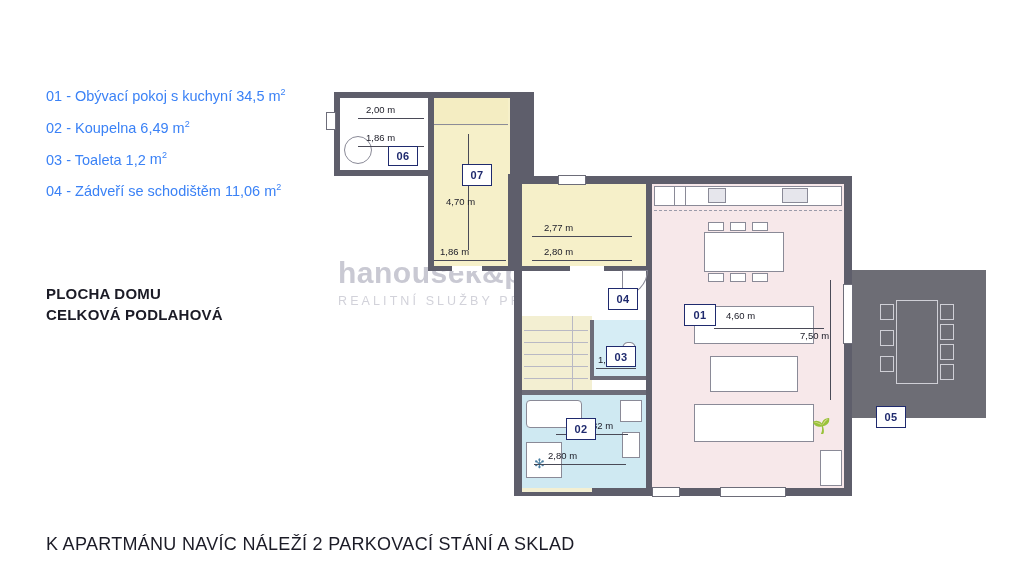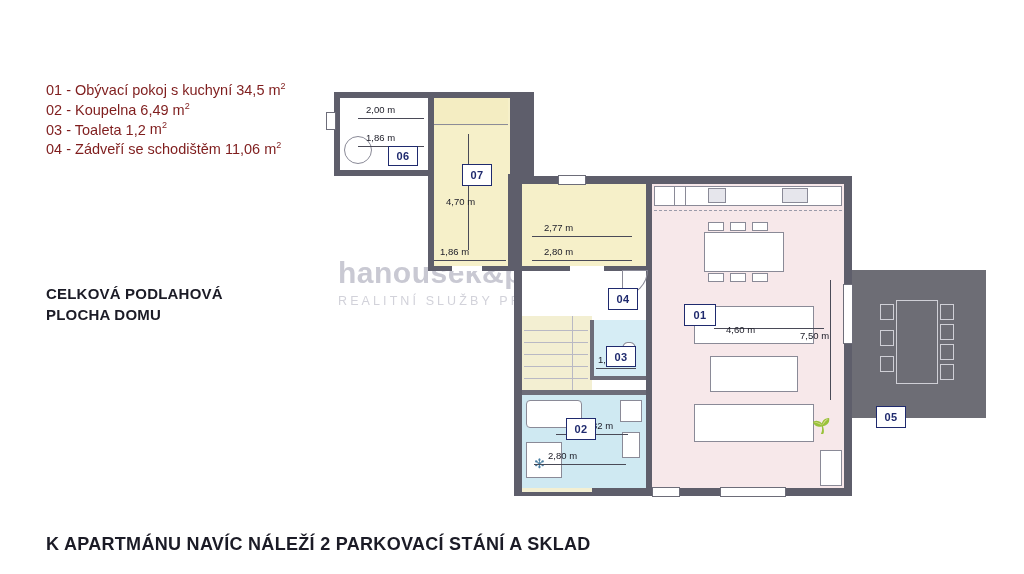--- a/index.html
+++ b/index.html
@@ -11,34 +11,34 @@
   .page{position:absolute;inset:0;}
 
   
   .title{
     position:absolute;left:46px;top:28px;
     font-size:24px;font-weight:bold;letter-spacing:.2px;color:#16161f;
   }
 
   
   .legend{position:absolute;left:46px;top:78px;width:330px;}
-  .legend .row{font-size:14.5px;line-height:16px;color:#7f1d1d;white-space:nowrap;}
+  .legend .row{font-size:14.5px;line-height:28px;color:#3b82f6;white-space:nowrap;}
   .legend .gap-s{height:14px;}
   .legend .gap-m{height:14px;}
   sup{font-size:9px;vertical-align:super;}
 
   .total{
     position:absolute;left:46px;top:283px;
     font-size:15px;font-weight:bold;line-height:21px;letter-spacing:.2px;
   }
 
   
   .footer{
     position:absolute;left:46px;top:534px;
-    font-size:18px;font-weight:bold;letter-spacing:.3px;
+    font-size:18px;font-weight:normal;letter-spacing:.3px;
   }
 
   
   .watermark{
     position:absolute;left:338px;top:258px;width:420px;
     text-align:left;color:#cfcfd8;user-select:none;pointer-events:none;
   }
   .watermark .wm1{font-size:30px;font-weight:bold;letter-spacing:.5px;line-height:30px;color:#c9c9d3;}
   .watermark .wm2{font-size:12.5px;letter-spacing:3.1px;color:#d2d2da;margin-top:6px;}
 
@@ -127,22 +127,22 @@
     </div>
 
     <div class="gap-s"></div>
 
 
     <div class="gap-m"></div>
 
   </div>
 
   <div class="total">
+    <div>PLOCHA DOMU</div>
     <div>CELKOVÁ PODLAHOVÁ</div>
-    <div>PLOCHA DOMU</div>
   </div>
 
   <div class="footer">K APARTMÁNU NAVÍC NÁLEŽÍ 2 PARKOVACÍ STÁNÍ A SKLAD</div>
 
   <div class="watermark">
     <div class="wm1">hanousek&amp;partneri</div>
     <div class="wm2">REALITNÍ SLUŽBY PRO NÁROČNÉ</div>
   </div>
 
   <div class="plan">
@@ -260,21 +260,21 @@
     <div class="dimline" style="left:112px;top:176px;width:72px;"></div>
     <div class="dim" style="left:118px;top:162px;">1,86 m</div>
 
     <div class="dimline" style="left:210px;top:152px;width:100px;"></div>
     <div class="dim" style="left:222px;top:138px;">2,77 m</div>
 
     <div class="dimline" style="left:210px;top:176px;width:100px;"></div>
     <div class="dim" style="left:222px;top:162px;">2,80 m</div>
 
     <div class="dimline" style="left:392px;top:244px;width:110px;"></div>
-    <div class="dim" style="left:404px;top:240px;">4,60 m</div>
+    <div class="dim" style="left:404px;top:226px;">4,60 m</div>
 
     <div class="dimline v" style="left:508px;top:196px;width:1px;height:120px;"></div>
     <div class="dim" style="left:478px;top:246px;">7,50 m</div>
 
     <div class="dimline" style="left:274px;top:284px;width:40px;"></div>
     <div class="dim" style="left:276px;top:270px;">1,30 m</div>
 
     <div class="dimline" style="left:234px;top:350px;width:72px;"></div>
     <div class="dim" style="left:262px;top:336px;">2,32 m</div>
 

